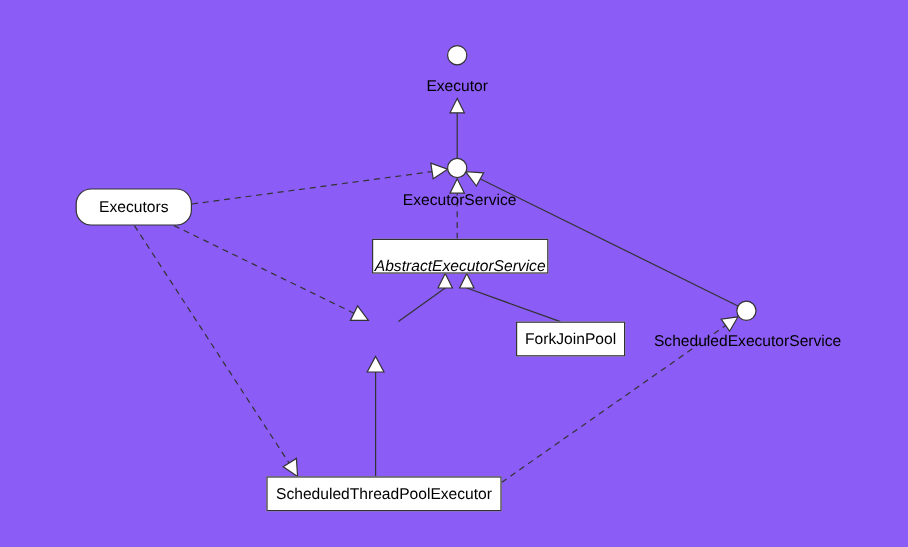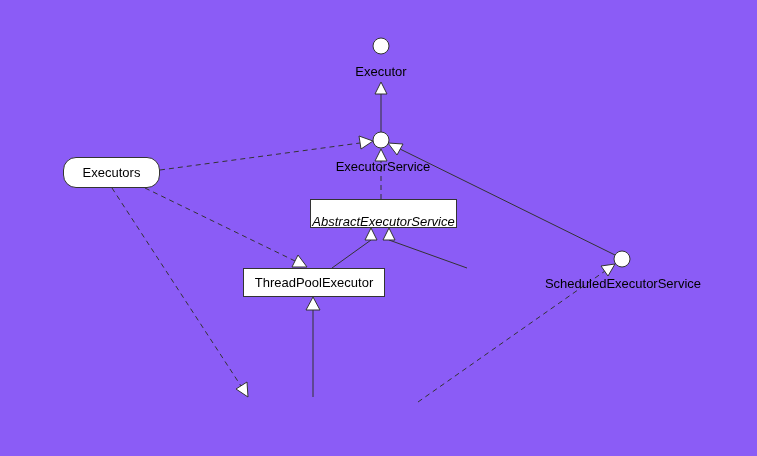--- a/index.html
+++ b/index.html
@@ -83,19 +83,22 @@
   <div class="iface-label" style="left:323px; top:159px; width:120px;">ExecutorService</div>
 
   <div class="node-box" style="left:63px; top:157px; width:97px; height:31px;border-radius:13px;">
     <span>Executors</span>
   </div>
 
   <div class="node-box" style="left:310px; top:199px; width:147px; height:29px;">
     <span class="italic">AbstractExecutorService</span>
   </div>
 
-  <div class="node-box" style="left:243px; top:268px; width:142px; height:29px;">
-    <span>ThreadPoolExecutor</span>
+
+  <div class="node-box" style="left:430px; top:268px; width:91px; height:29px;">
+    <span>ForkJoinPool</span>
   </div>
 
-
+  <div class="node-box" style="left:222px; top:397px; width:196px; height:29px;">
+    <span>ScheduledThreadPoolExecutor</span>
+  </div>
 
 </div>
 
 </body></html>

